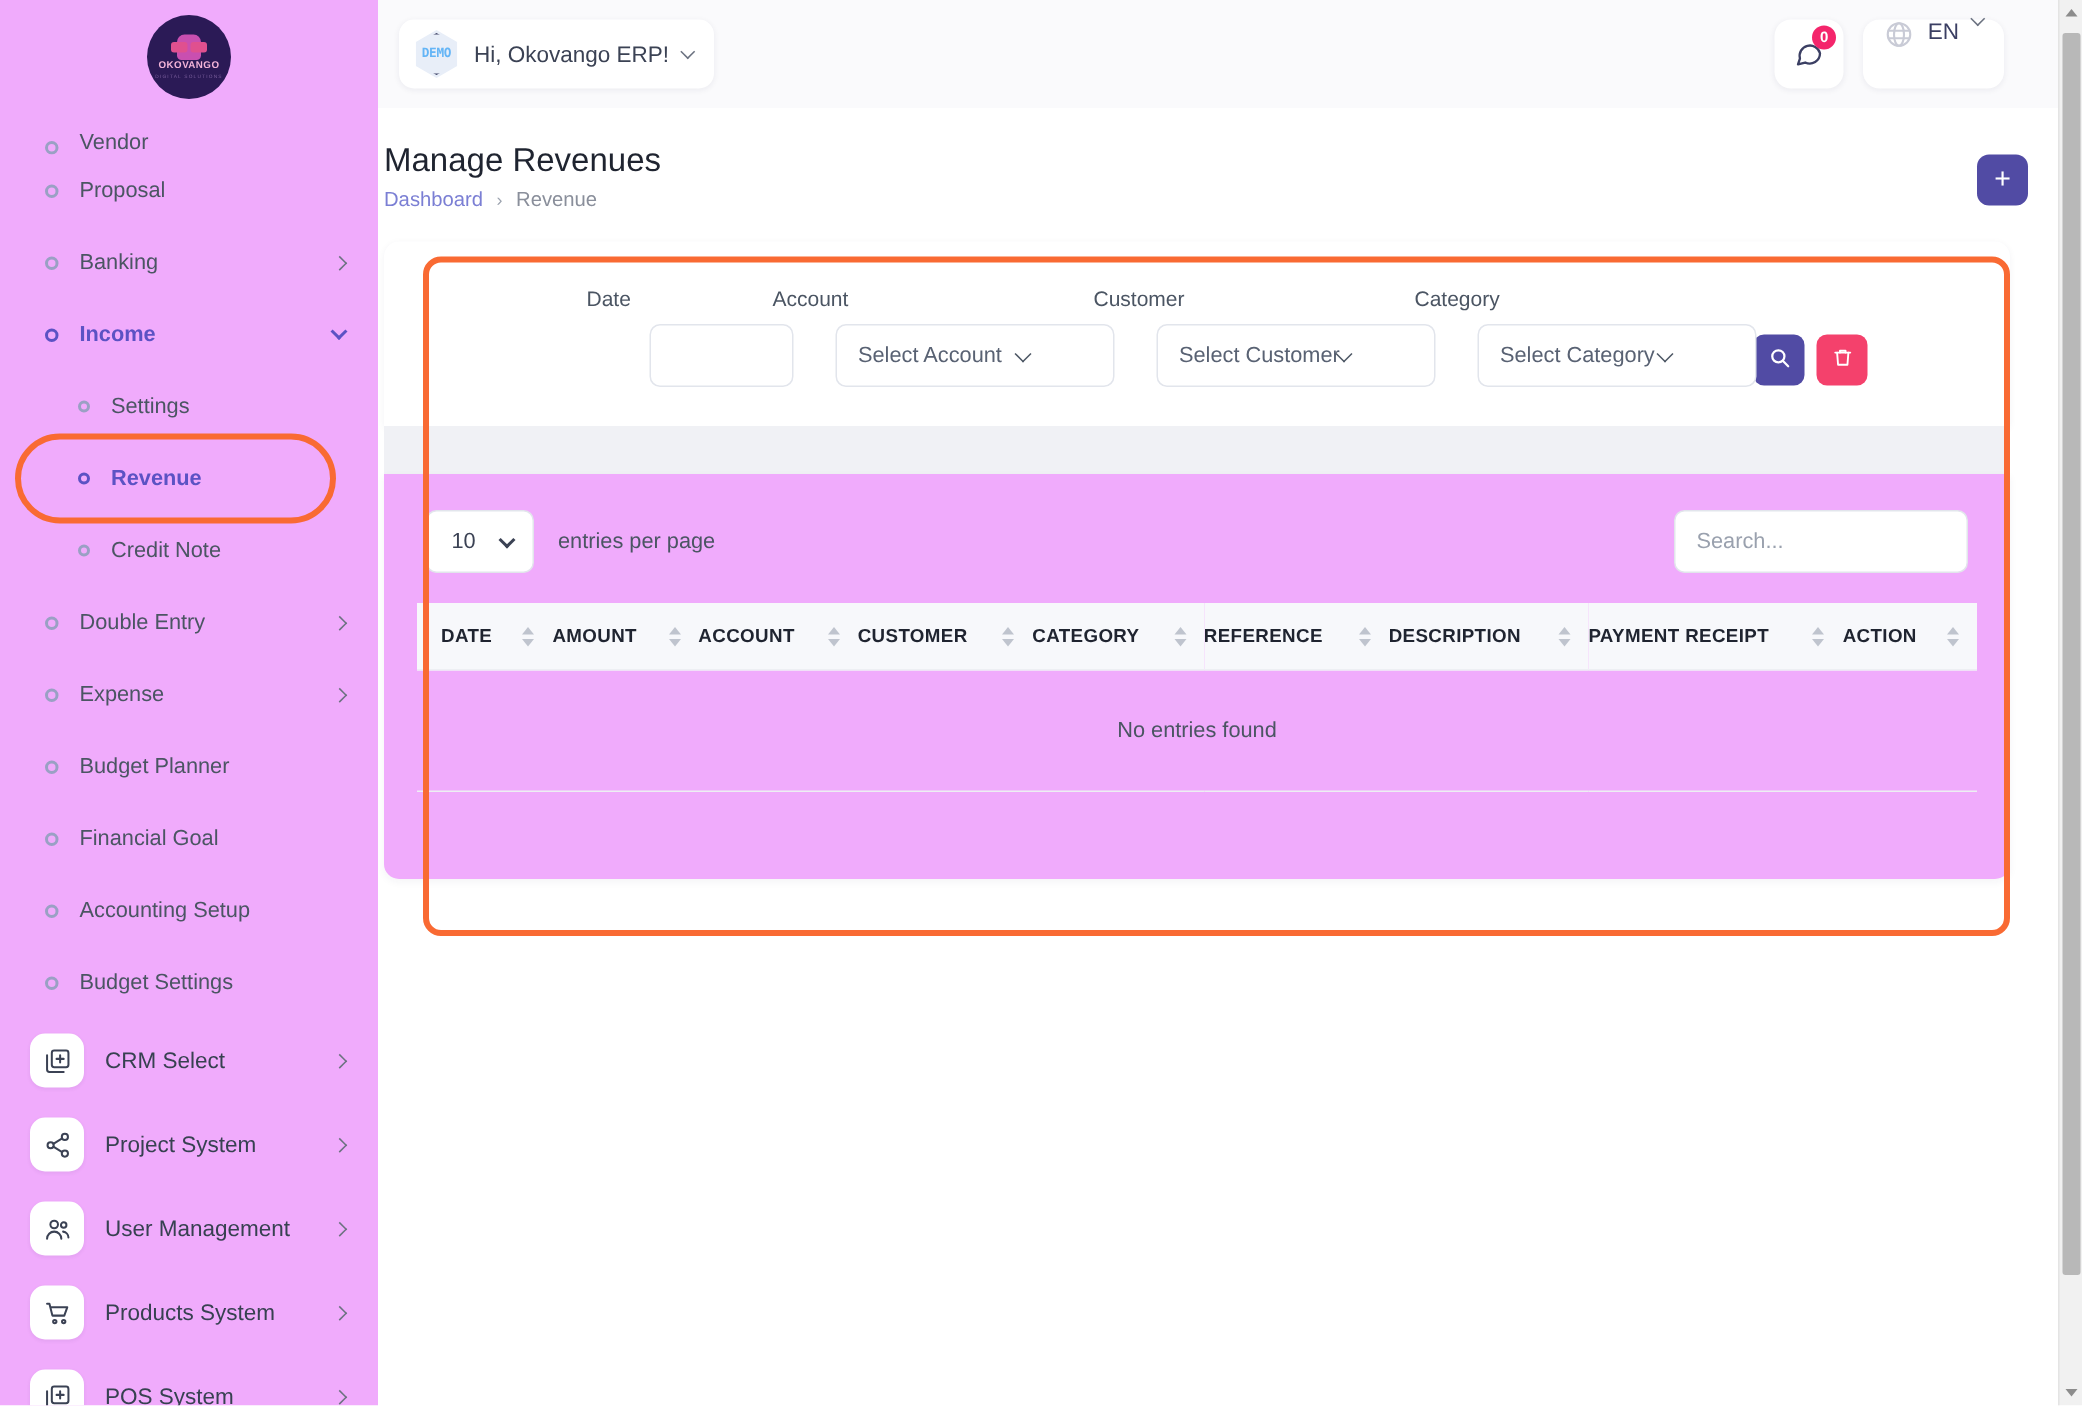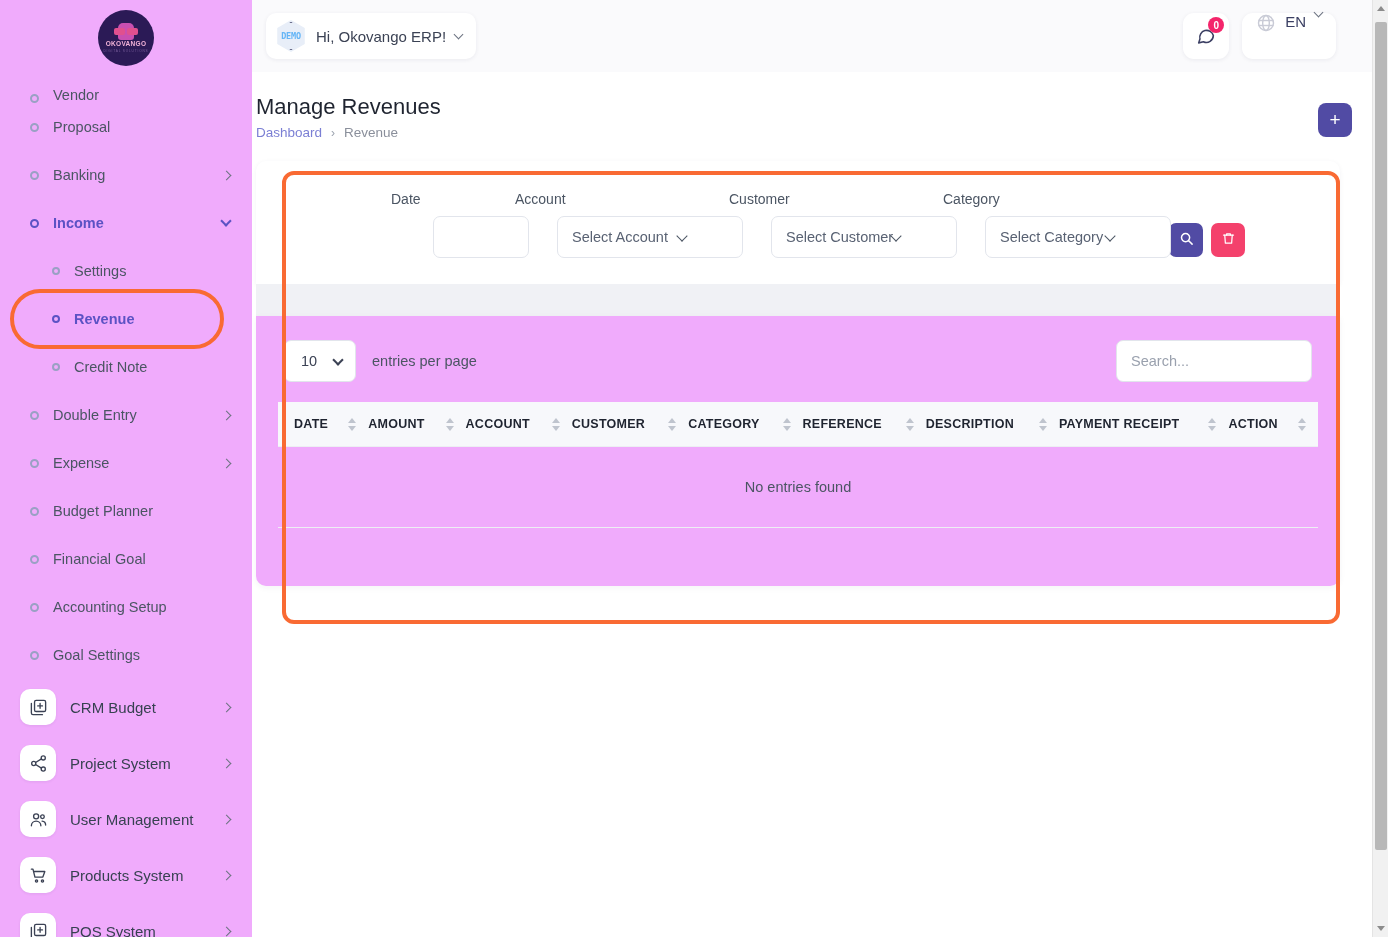--- a/index.html
+++ b/index.html
@@ -551,32 +551,32 @@
         <span class="nav-label">Financial Goal</span>
       </div>
 
       <div class="nav-item">
         <span class="dot-icon"></span>
         <span class="nav-label">Accounting Setup</span>
       </div>
 
       <div class="nav-item">
         <span class="dot-icon"></span>
-        <span class="nav-label">Goal Settings</span>
+        <span class="nav-label">Budget Settings</span>
       </div>
 
       <div class="nav-item sys">
         <span class="sys-icon">
           <svg width="19" height="19" viewBox="0 0 24 24" fill="none" stroke="#3B4254" stroke-width="1.7" stroke-linecap="round" stroke-linejoin="round">
             <rect x="7" y="3" width="14" height="14" rx="2"></rect>
             <path d="M3 7v12a2 2 0 0 0 2 2h12"></path>
             <path d="M14 7v6M11 10h6"></path>
           </svg>
         </span>
-        <span class="nav-label">CRM Budget</span>
+        <span class="nav-label">CRM Select</span>
         <span class="chev-right"></span>
       </div>
 
       <div class="nav-item sys">
         <span class="sys-icon">
           <svg width="19" height="19" viewBox="0 0 24 24" fill="none" stroke="#3B4254" stroke-width="1.7" stroke-linecap="round" stroke-linejoin="round">
             <circle cx="18" cy="5" r="2.6"></circle>
               <circle cx="6" cy="12" r="2.6"></circle>
               <circle cx="18" cy="19" r="2.6"></circle>
             <line x1="8.3" y1="10.8" x2="15.7" y2="6.2"></line>

